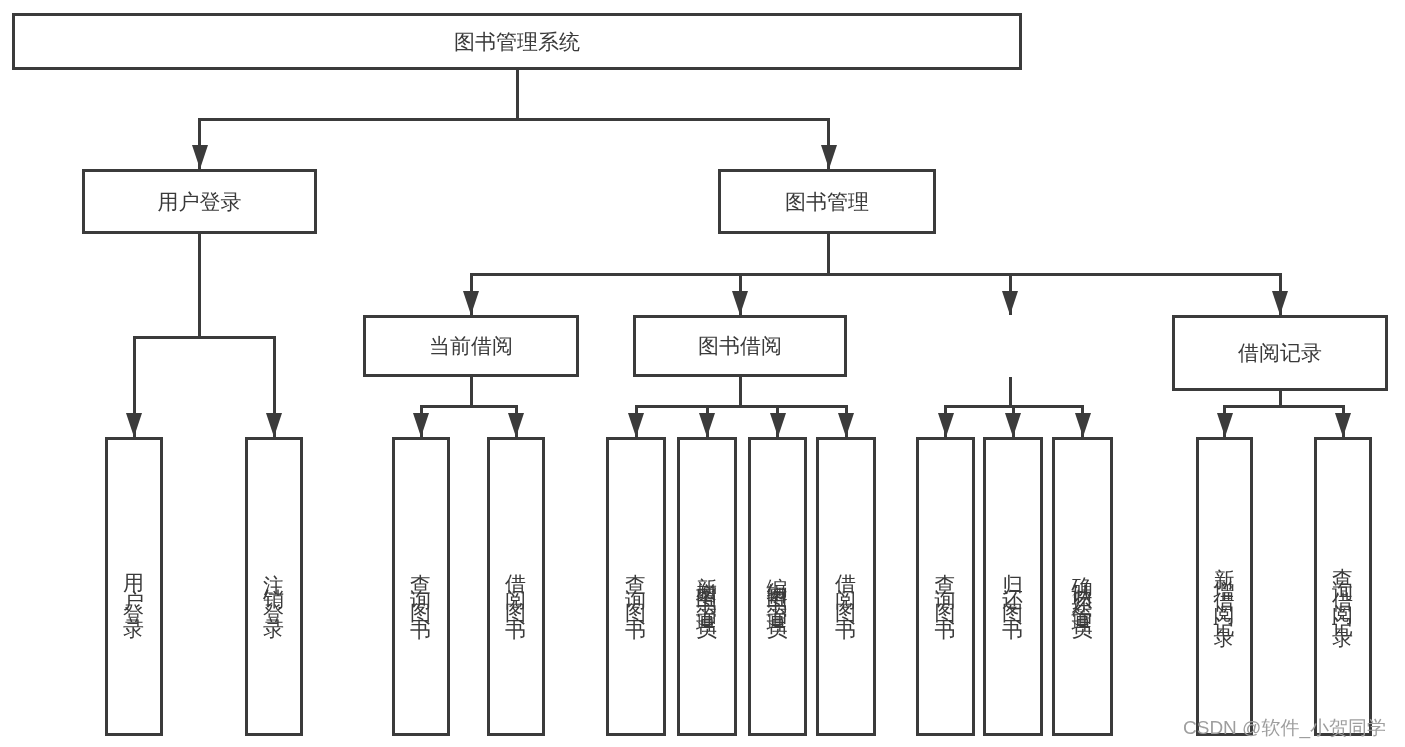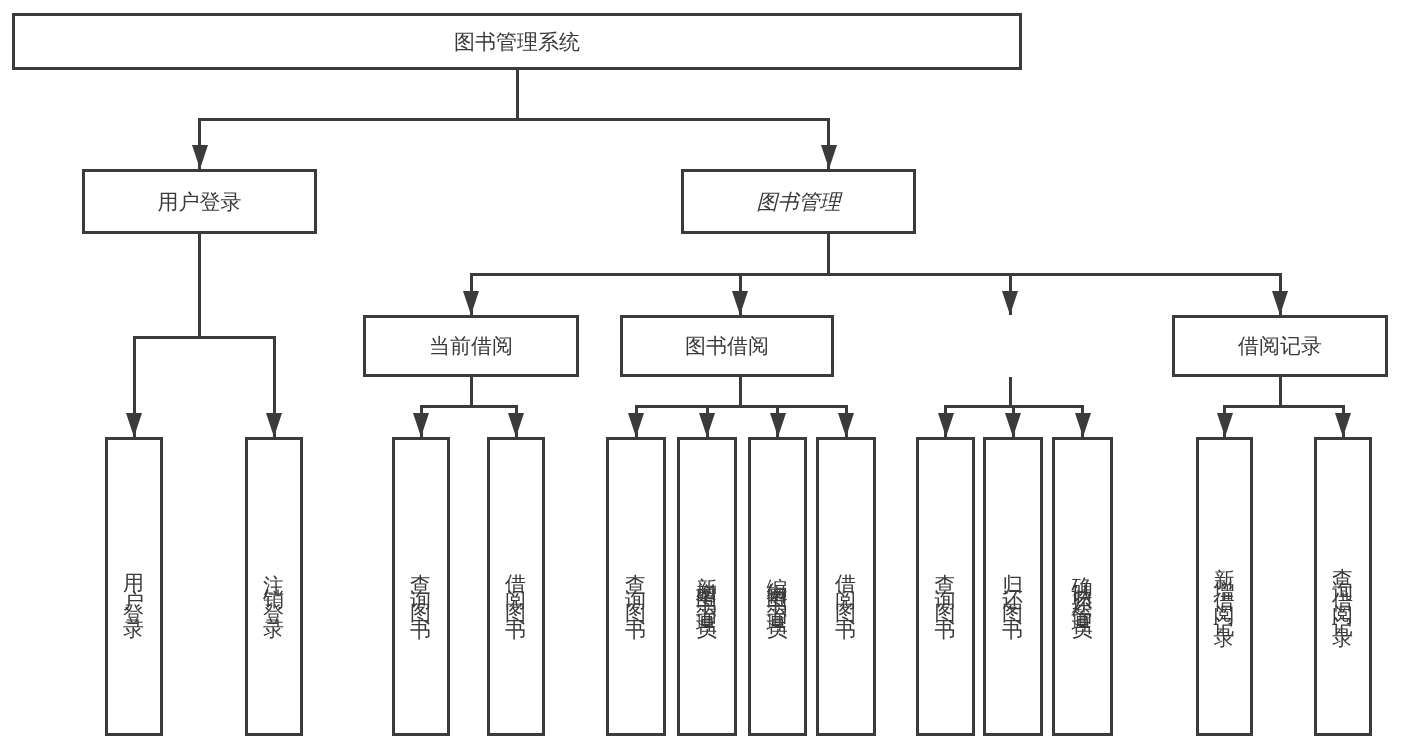--- a/index.html
+++ b/index.html
@@ -50,20 +50,21 @@
     color:#9e9e9e;
     font-size:19px;
     white-space:nowrap;
     z-index:5;
   }
 </style>
 </head>
 <body>
 
 <div id="stage">
+  <div class="watermark">CSDN @软件_小贺同学</div>
 <div class="line" style="left: 515.5px; top: 70px; width: 3px; height: 51px;"></div>
     <div class="line" style="left: 198px; top: 118px; width: 632px; height: 3px;"></div>
     <div class="line" style="left: 198px; top: 118px; width: 3px; height: 51px;"></div>
     <div class="arrow" style="left: 191.5px; top: 145px;"></div>
     <div class="line" style="left: 827px; top: 118px; width: 3px; height: 51px;"></div>
     <div class="arrow" style="left: 820.5px; top: 145px;"></div>
     <div class="line" style="left: 198px; top: 234px; width: 3px; height: 105px;"></div>
     <div class="line" style="left: 132.5px; top: 336px; width: 143px; height: 3px;"></div>
     <div class="line" style="left: 132.5px; top: 336px; width: 3px; height: 101px;"></div>
     <div class="arrow" style="left: 126px; top: 413px;"></div>
@@ -108,30 +109,30 @@
     <div class="line" style="left: 1223px; top: 405px; width: 3px; height: 32px;"></div>
     <div class="arrow" style="left: 1216.5px; top: 413px;"></div>
     <div class="line" style="left: 1341.5px; top: 405px; width: 3px; height: 32px;"></div>
     <div class="arrow" style="left: 1335px; top: 413px;"></div>
     <div class="box" style="left: 12px; top: 13px; width: 1010px; height: 57px;">
       <span class="lbl">图书管理系统</span>
     </div>
     <div class="box" style="left: 82px; top: 169px; width: 235px; height: 65px;">
       <span class="lbl">用户登录</span>
     </div>
-    <div class="box" style="left: 681px; top: 169px; width: 235px; height: 65px; font-style: italic;">
+    <div class="box" style="left: 718px; top: 169px; width: 218px; height: 65px;">
       <span class="lbl">图书管理</span>
     </div>
     <div class="box" style="left: 363px; top: 315px; width: 216px; height: 62px;">
       <span class="lbl">当前借阅</span>
     </div>
-    <div class="box" style="left: 620px; top: 315px; width: 214px; height: 62px;">
+    <div class="box" style="left: 633px; top: 315px; width: 214px; height: 62px;">
       <span class="lbl">图书借阅</span>
     </div>
-    <div class="box" style="left: 1172px; top: 315px; width: 216px; height: 62px;">
+    <div class="box" style="left: 1172px; top: 315px; width: 216px; height: 76px;">
       <span class="lbl">借阅记录</span>
     </div>
     <div class="box v" style="left: 105px; top: 437px; width: 58px; height: 299px;">
       <span class="lbl ls-wide">用户登录</span>
     </div>
     <div class="box v" style="left: 245px; top: 437px; width: 58px; height: 299px;">
       <span class="lbl ls-wide">注销登录</span>
     </div>
     <div class="box v" style="left: 392px; top: 437px; width: 58px; height: 299px;">
       <span class="lbl ls-wide">查询图书</span>

